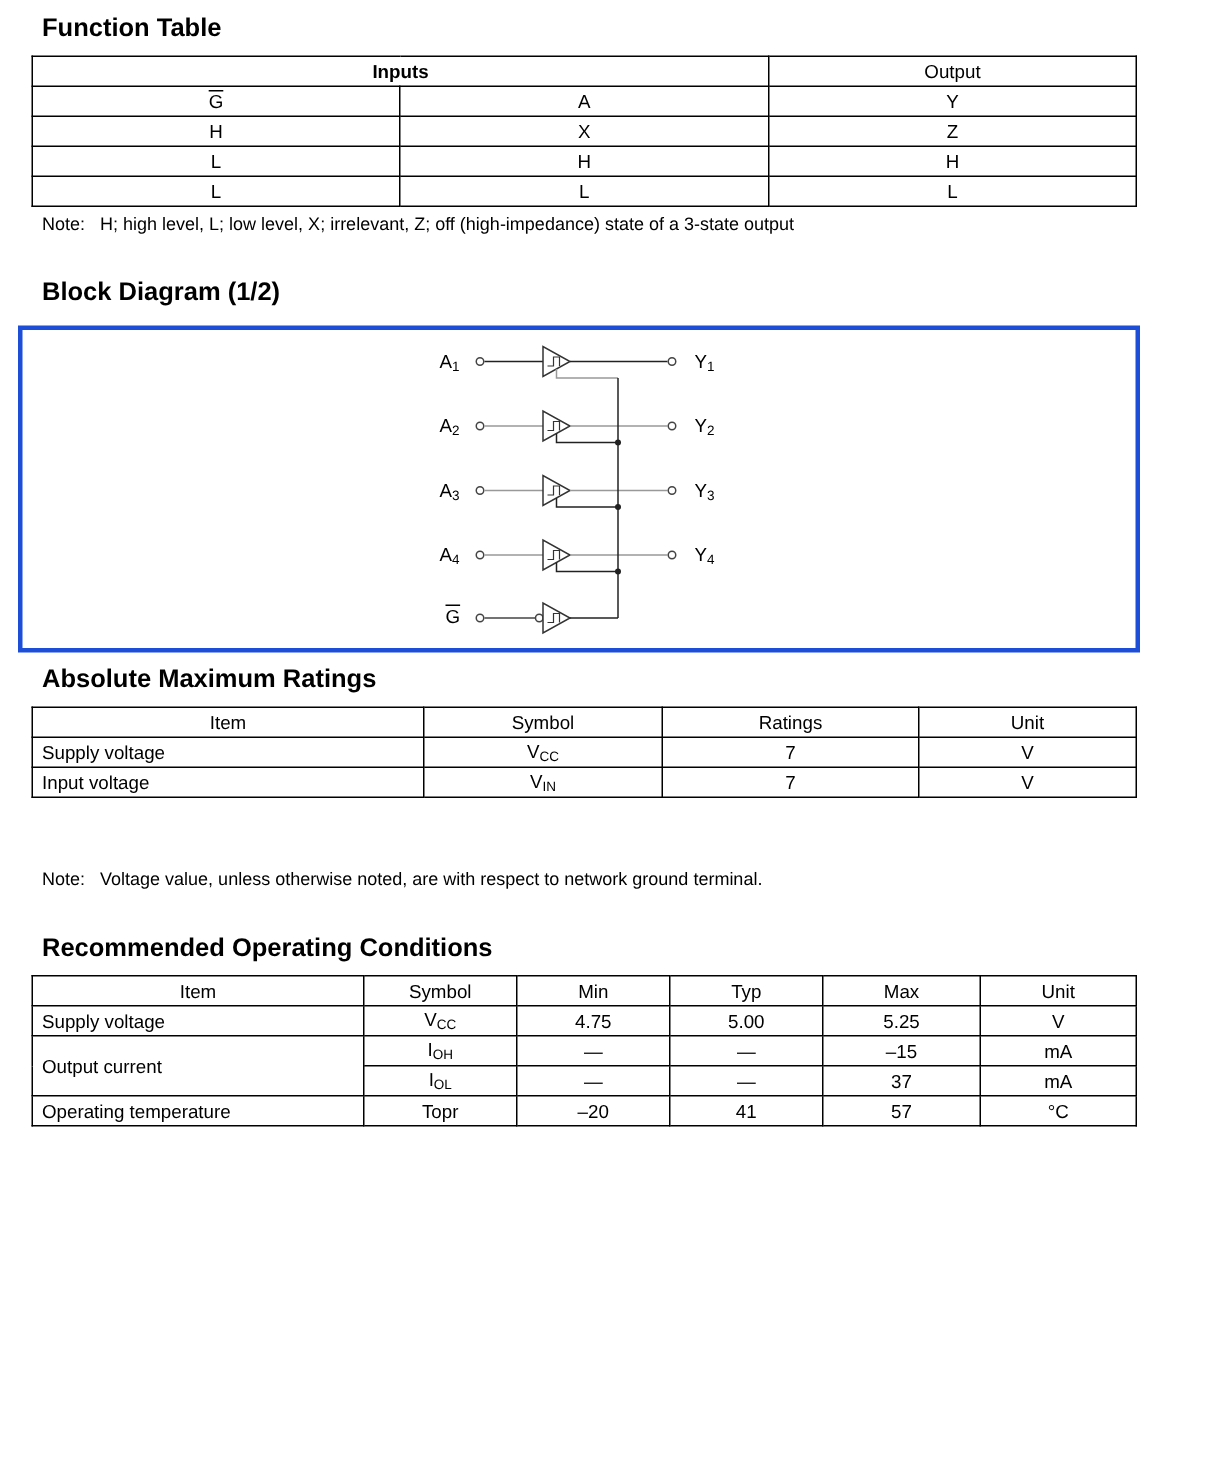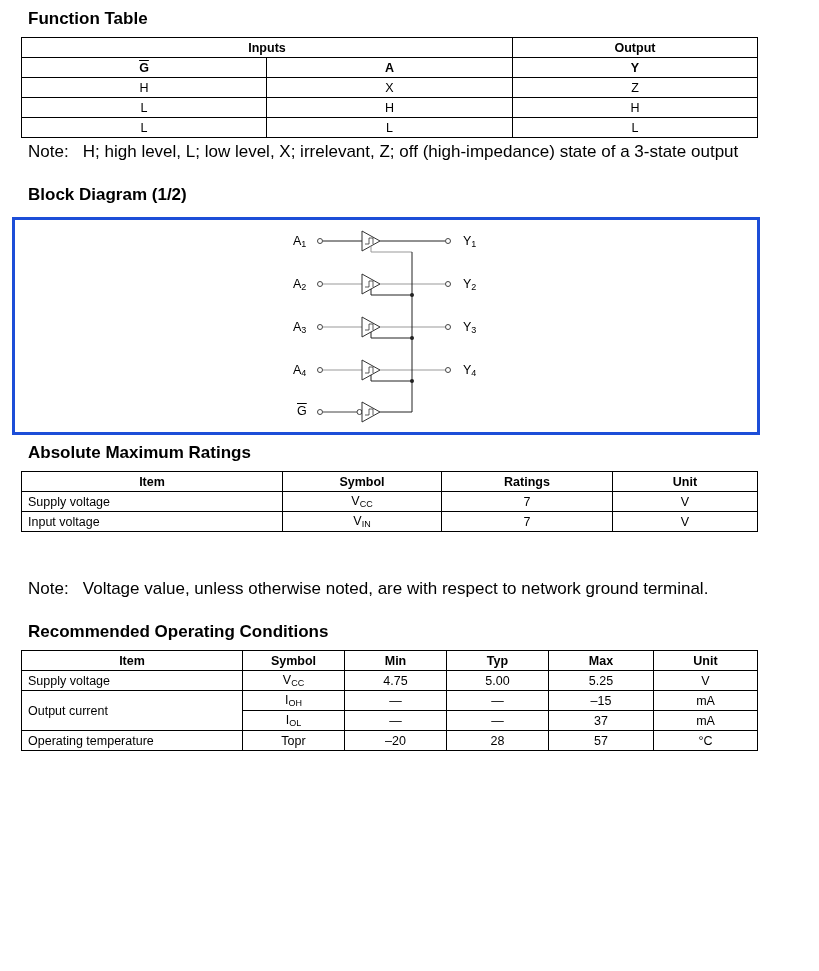--- a/index.html
+++ b/index.html
@@ -1,23 +1,23 @@
 <!DOCTYPE html>
 <html><head>
 <meta charset="utf-8">
 <style>
   html, body { margin: 0; padding: 0; background: #ffffff; }
   body { width: 819px; height: 971px; position: relative; overflow: hidden;
          font-family: "Liberation Sans", sans-serif; color: #000; }
   .h { position: absolute; left: 28px; font-weight: bold; font-size: 17px; margin: 0; }
   table { position: absolute; border-collapse: collapse; font-size: 12.5px; padding-left: 12px; }
   td, th { border: 1px solid #000; height: 19px; padding: 0 6px; text-align: center; font-weight: normal; }
-  th { font-weight: bold; }
+  th { font-weight: normal; }
   td.l { text-align: left; margin-left: 11px; }
-  .note { position: absolute; left: 28px; font-size: 17px; white-space: pre; text-align: center; }
+  .note { position: absolute; left: 28px; font-size: 12px; white-space: pre; text-align: center; }
   .ov { text-decoration: overline; }
   sub { font-size: 9px; vertical-align: -2px; }
   .diag { position: absolute; left: 12px; top: 217px; width: 742px; height: 212px; border: 3px solid #1d4ed8; }
   .diag svg { position: absolute; left: 0; top: 0; }
   .pin { font-size: 12.5px; }
 </style>
 </head>
 <body>
 
 <h2 class="h" style="top:9px">Function Table</h2>
@@ -166,18 +166,18 @@
         <td><span>I</span><sub>OL</sub></td>
         <td>—</td>
         <td>—</td>
         <td>37</td>
         <td>mA</td>
       </tr>
       <tr>
         <td class="l">Operating temperature</td>
         <td><span>Topr</span></td>
         <td>–20</td>
-        <td>28</td>
+        <td>41</td>
         <td>57</td>
         <td>°C</td>
       </tr>
     </tbody>
 </table>
 
 </body></html>

